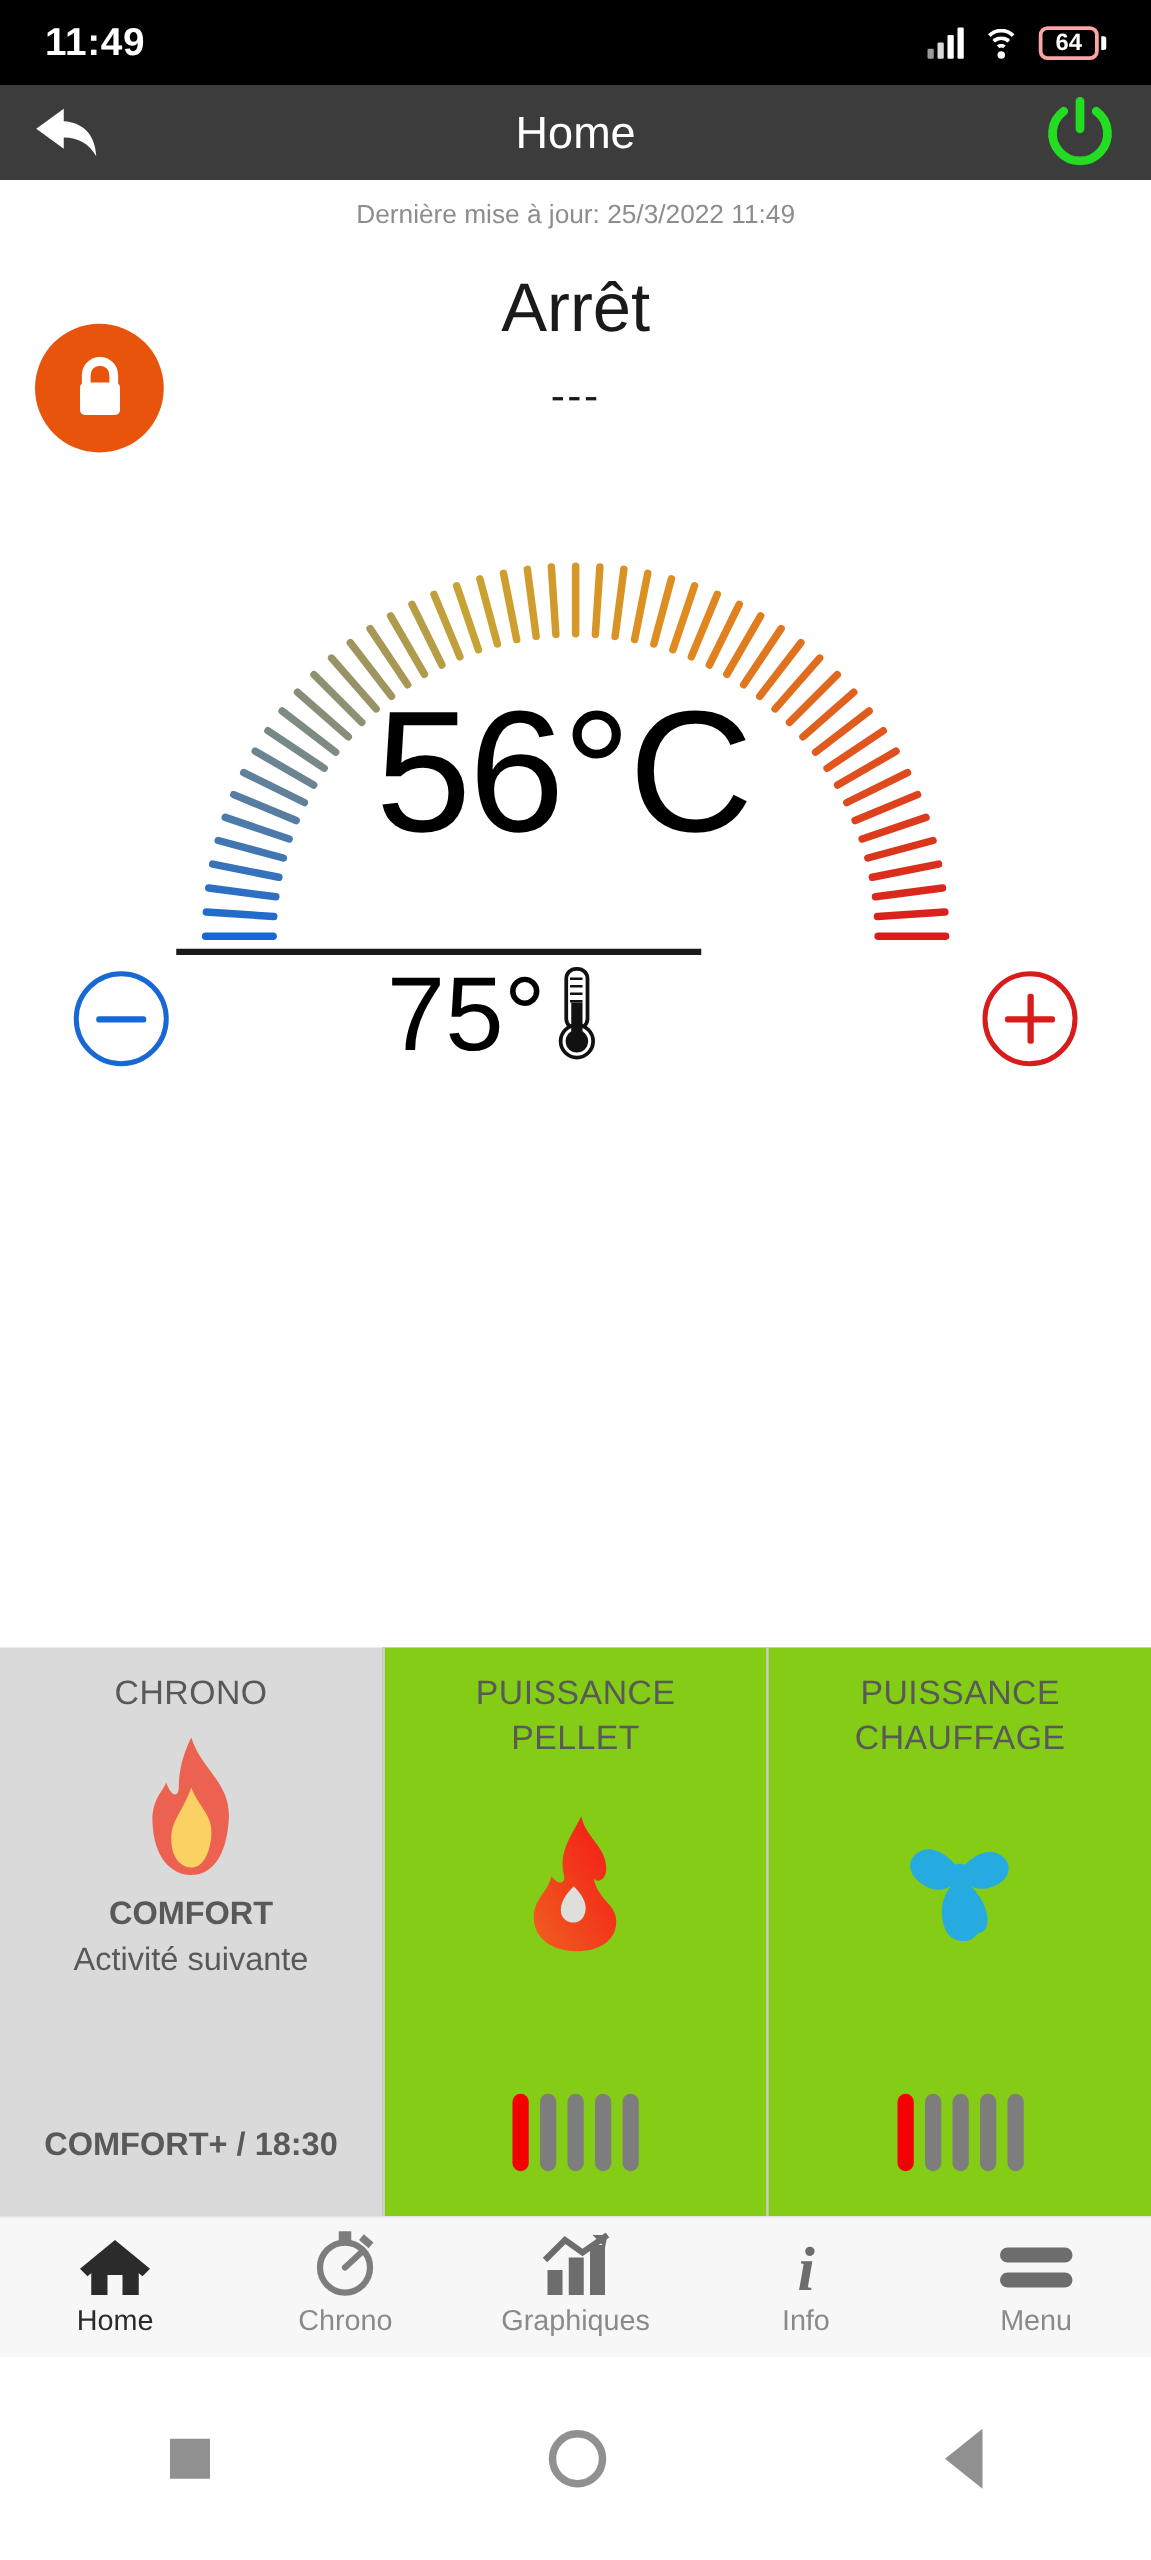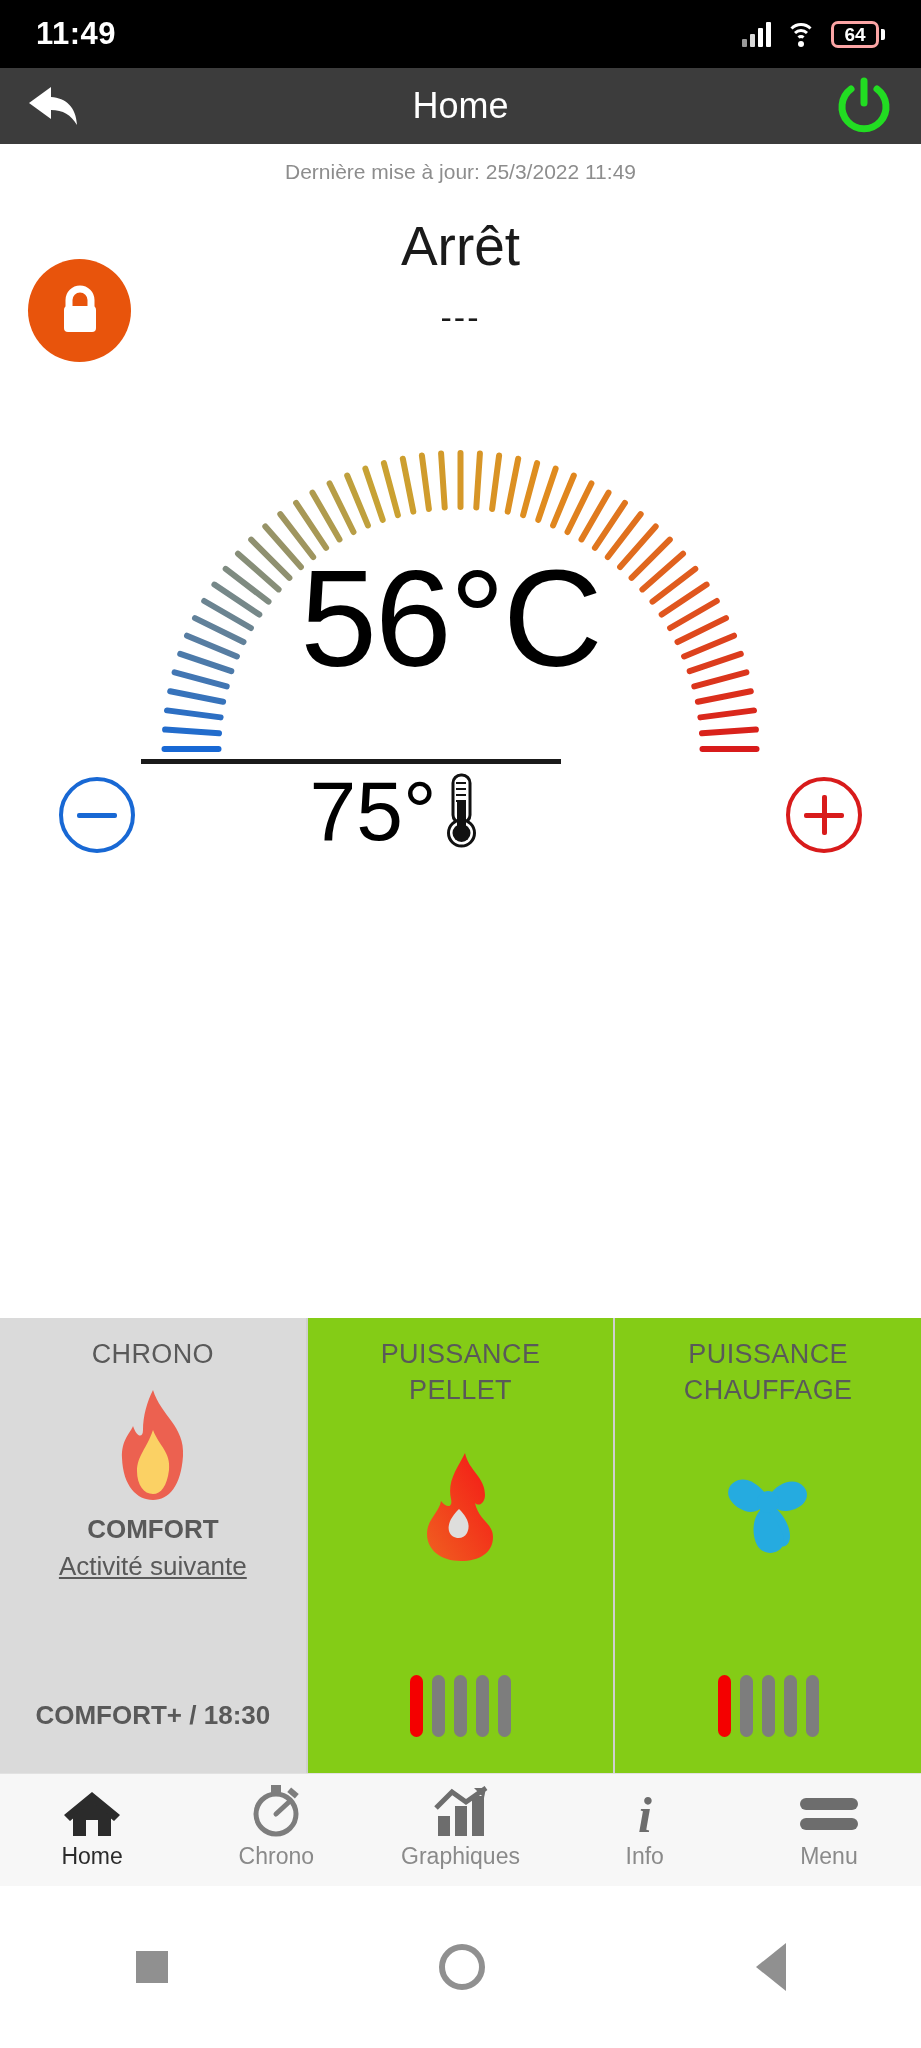--- a/index.html
+++ b/index.html
@@ -94,21 +94,21 @@
     position:absolute; top:1318px; left:0; width:921px; height:455px;
     background:#dadada; display:flex;
   }
   .tile{ flex:1; position:relative; display:flex; flex-direction:column;
     align-items:center; padding-top:18px; }
   .tile.mid, .tile.right{ background:#84cc16; }
   .tile.mid{ border-left:2px solid #cfcfcf; border-right:2px solid #cfcfcf; }
   .tile-title{ font-size:27px; color:#595959; text-align:center; line-height:1.35; letter-spacing:0.4px;}
   .tile-icon{ margin-top:14px; }
   .tile-label{ font-size:26px; font-weight:700; color:#595959; margin-top:6px; }
-  .tile-sub{ font-size:26px; color:#595959; margin-top:6px;text-decoration:underline; }
+  .tile-sub{ font-size:26px; color:#595959; margin-top:6px; }
   .tile-footer{ position:absolute; bottom:42px; font-size:26px; font-weight:700; color:#595959; }
   .bars{ position:absolute; bottom:36px; display:flex; gap:9px; }
   .bars i{ display:block; width:13px; height:62px; border-radius:7px; background:#7d7d7d; }
   .bars i.on{ background:#f40000; }
 
   
   .navbar{
     position:absolute; top:1773px; left:0; width:921px; height:113px;
     background:#f7f7f7; border-top:1px solid #e2e2e2;
     display:flex; align-items:center;

